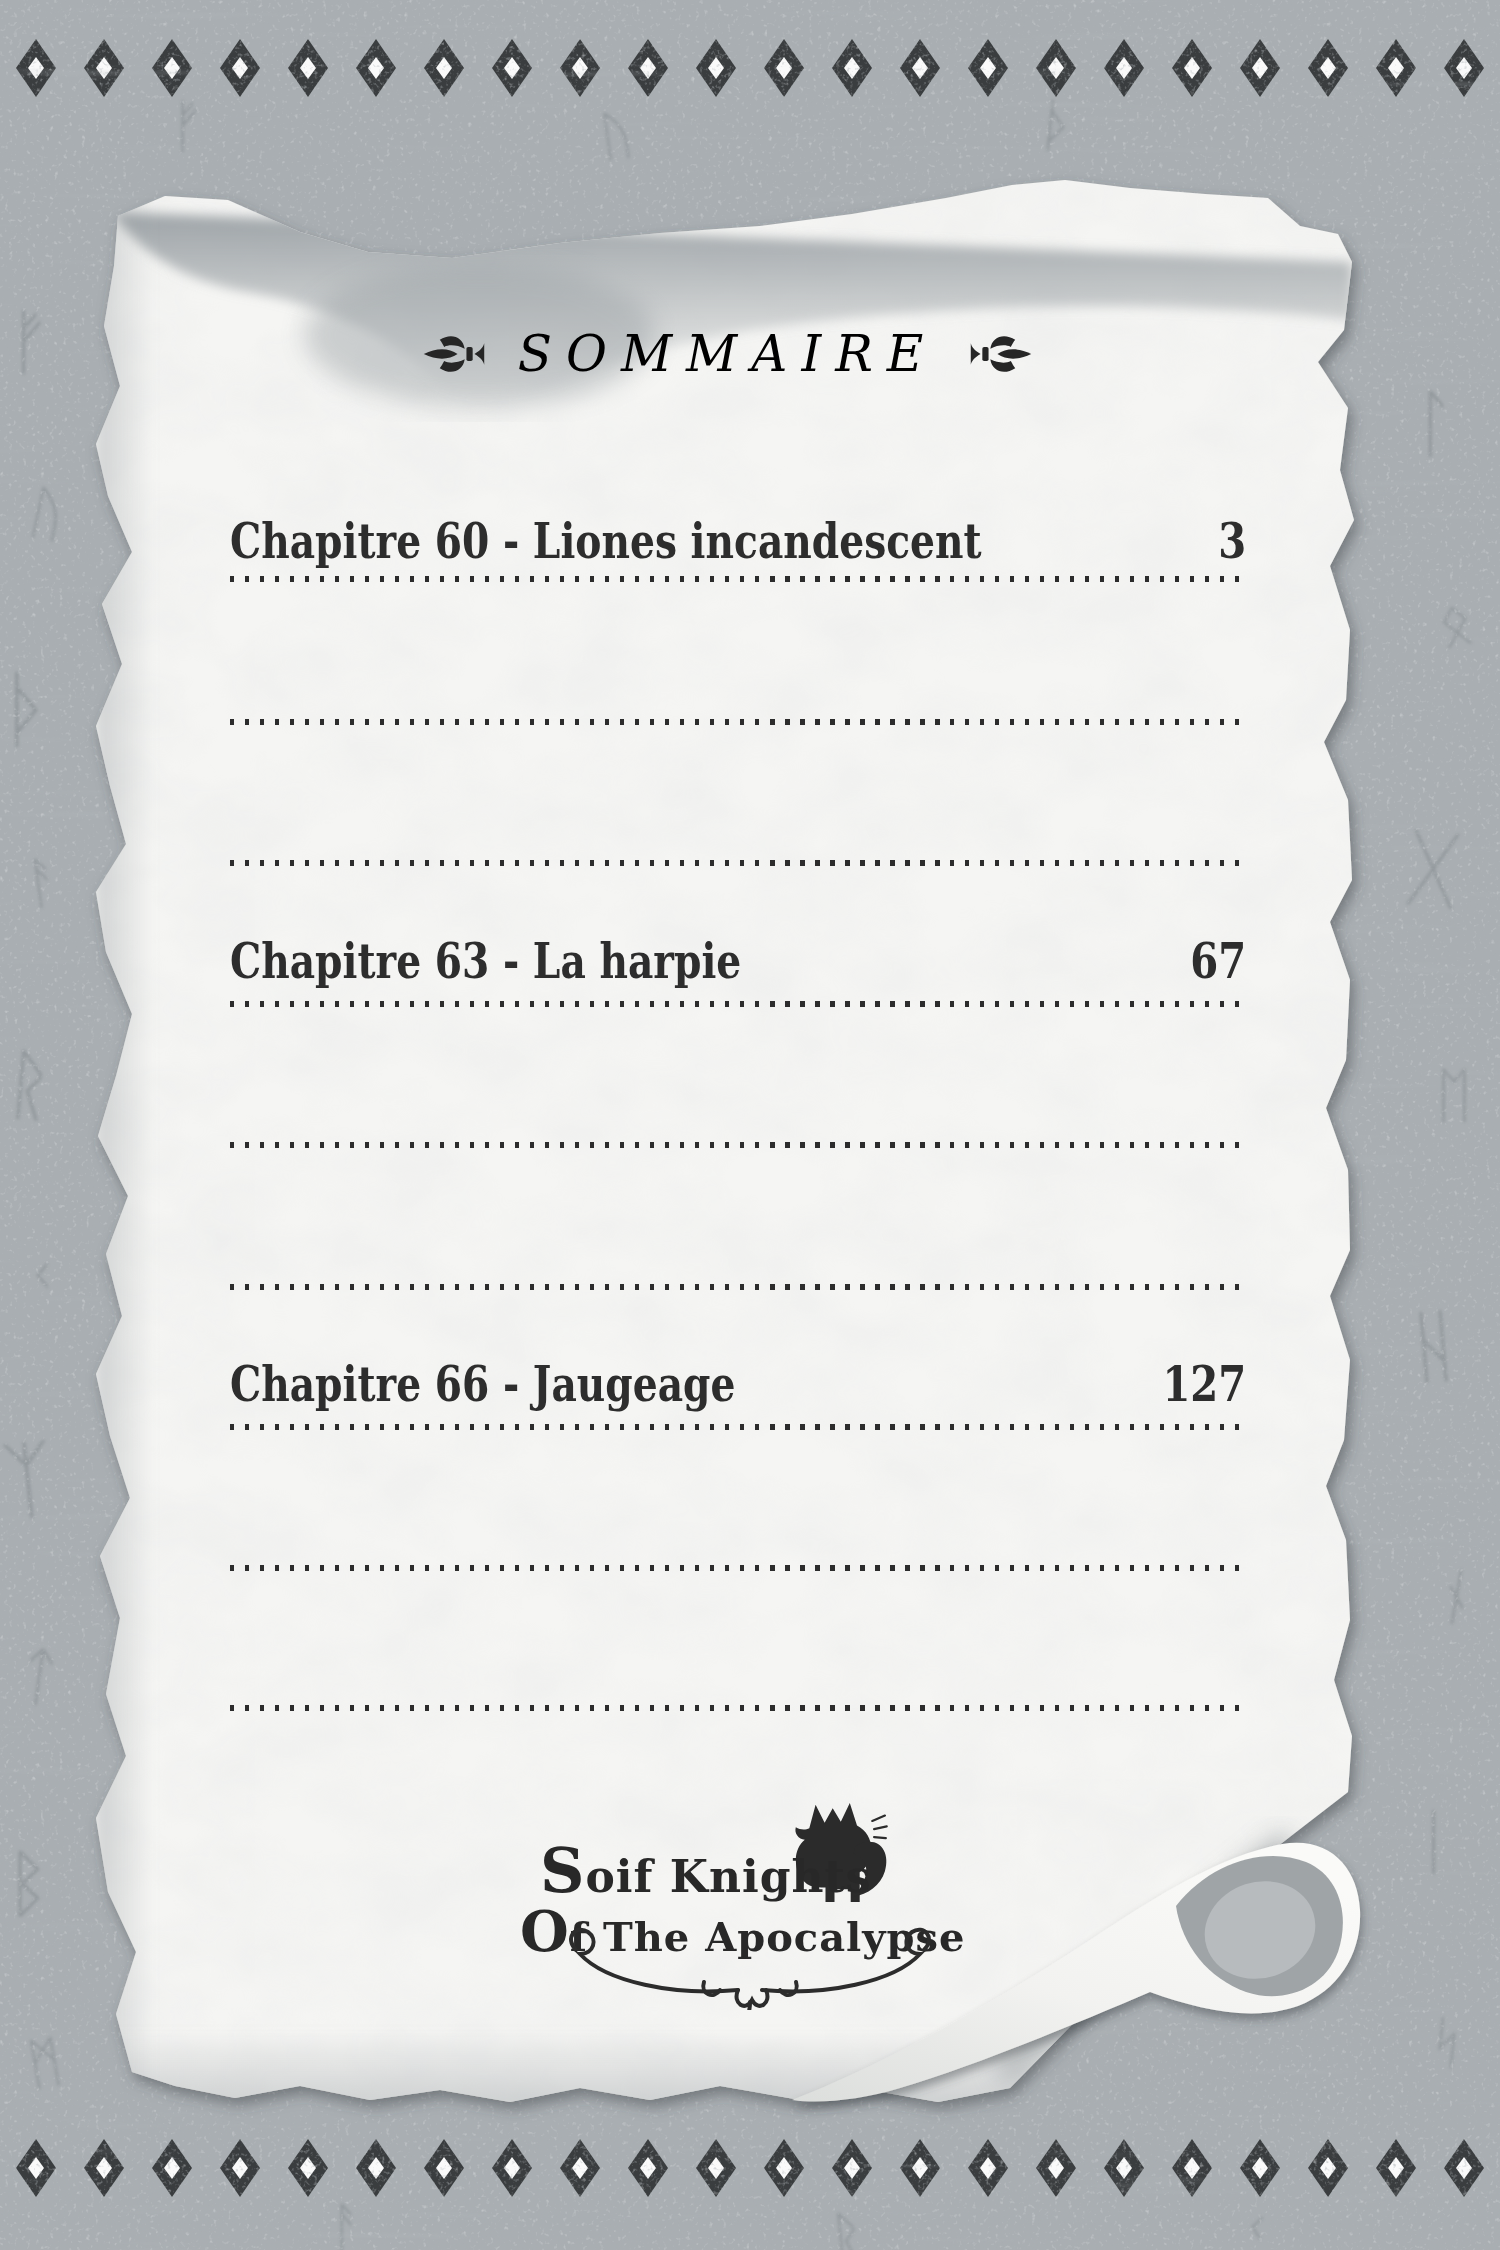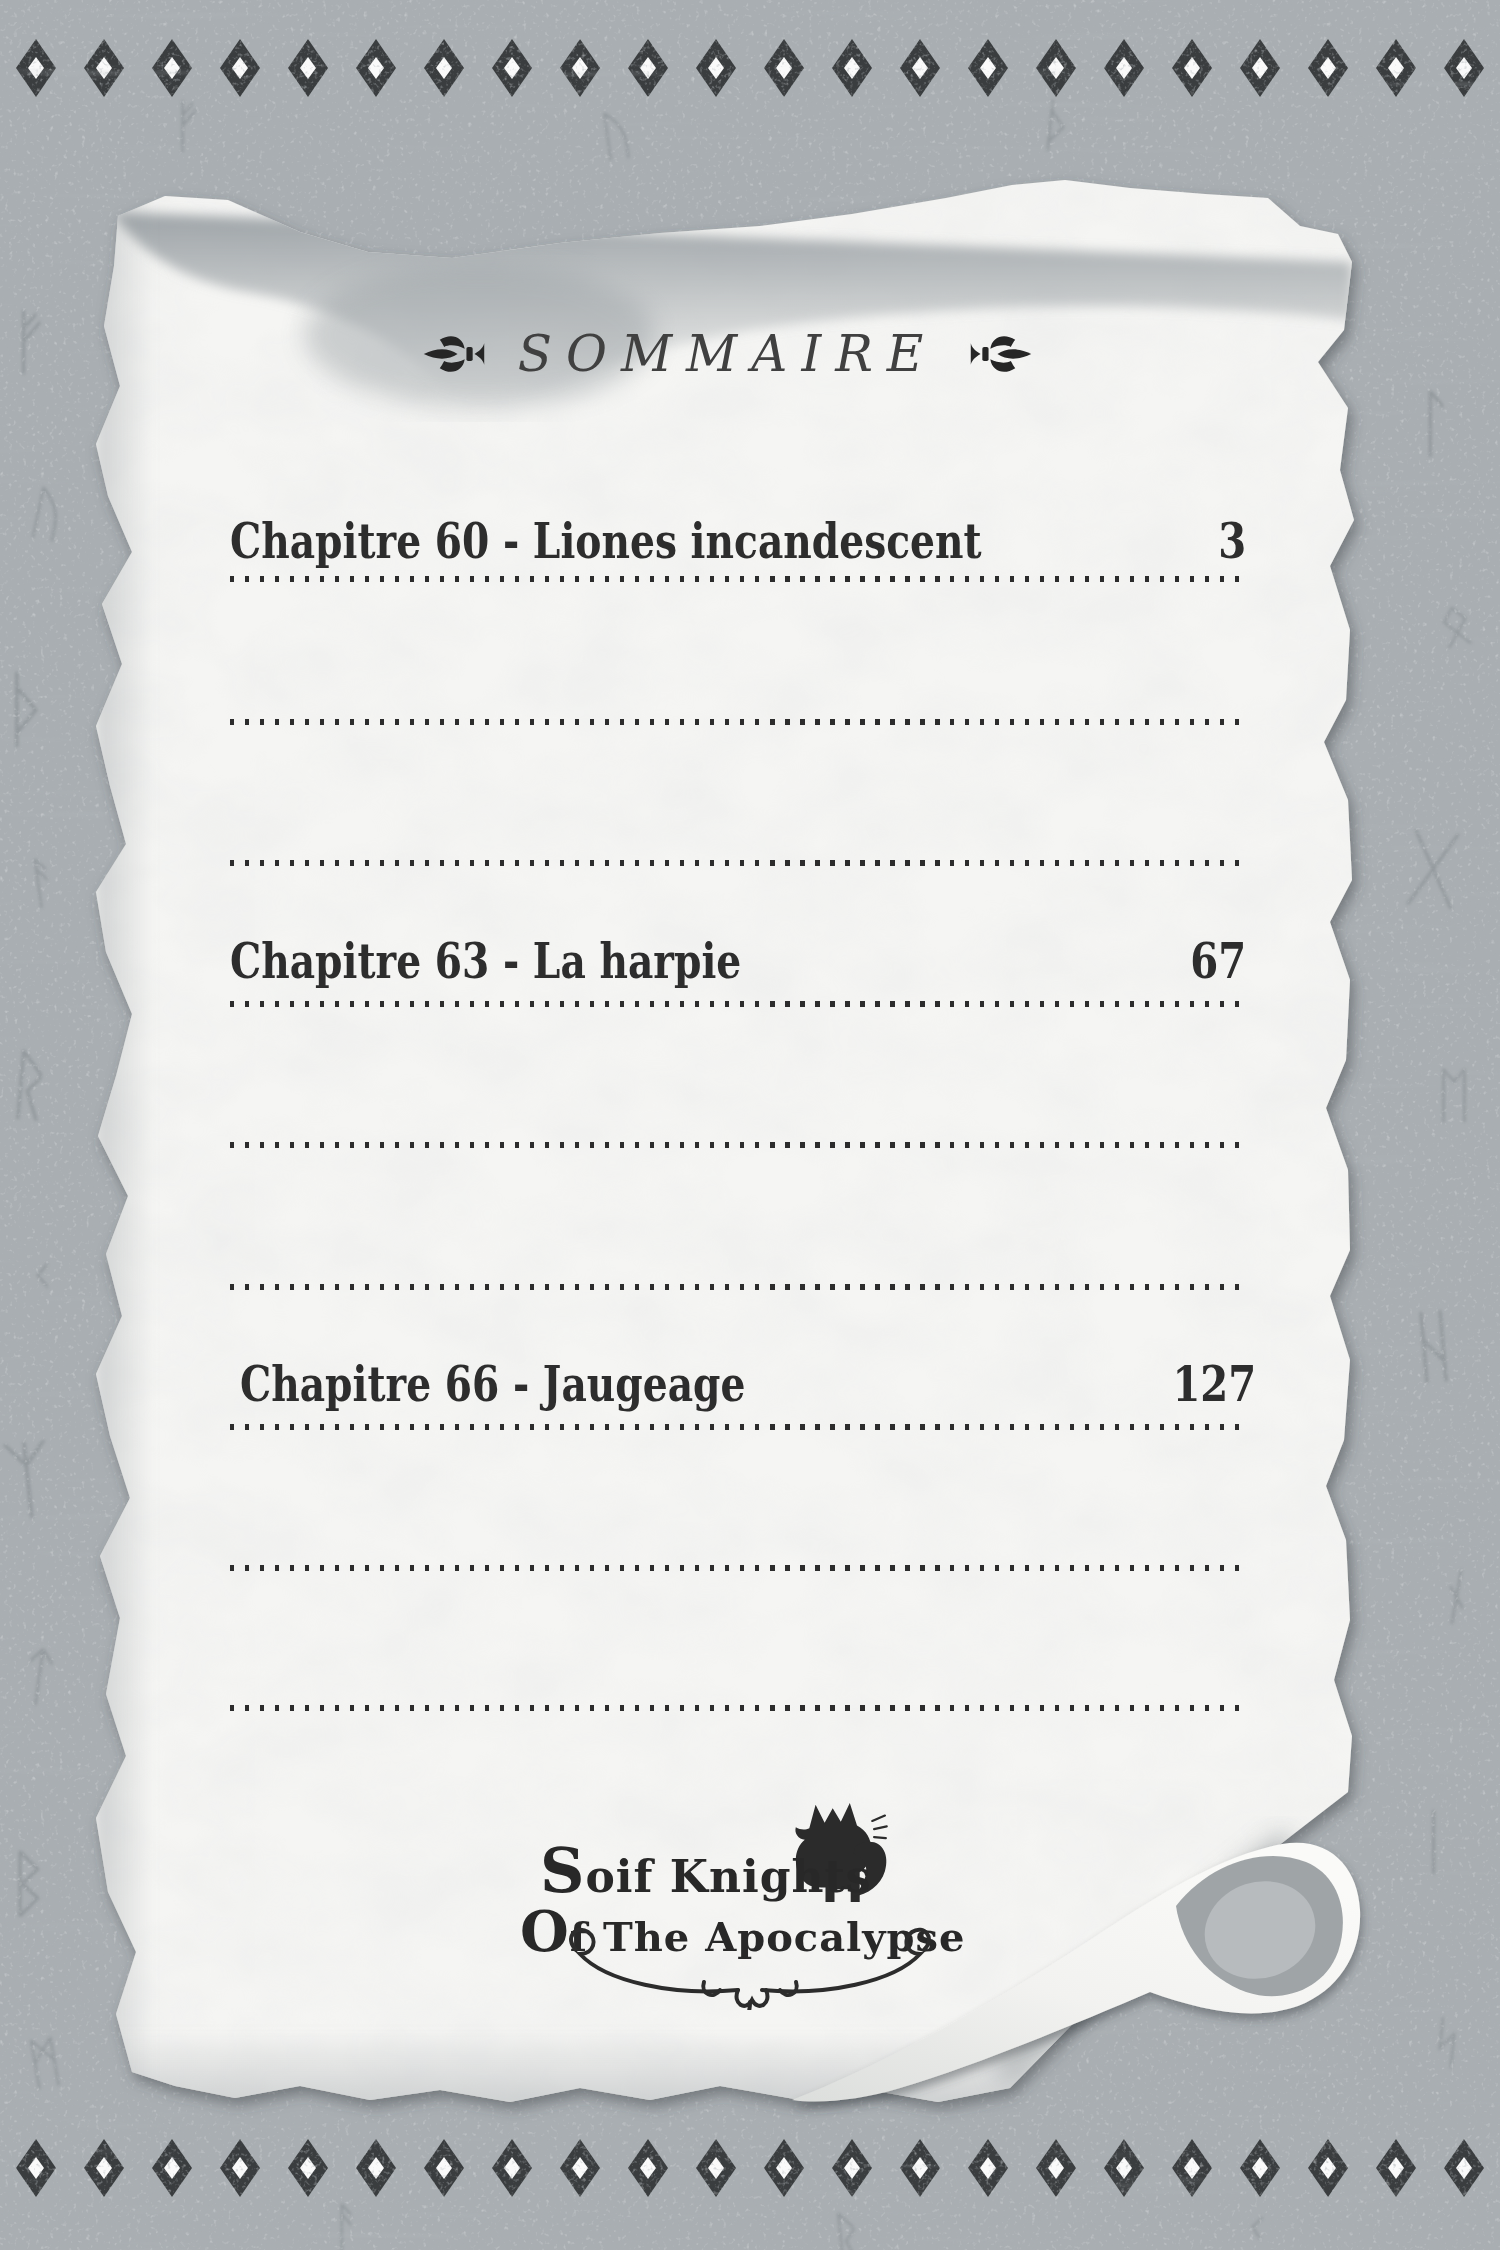--- a/index.html
+++ b/index.html
@@ -23,21 +23,21 @@
 
   .grunge{position:absolute;inset:0;z-index:3;pointer-events:none;}
   .parchment{position:absolute;inset:0;z-index:4;}
 
   
   .content{position:absolute;inset:0;z-index:5;color:#2d2d2d;}
 
   .title-row{position:absolute;left:95px;top:316px;width:1265px;height:76px;
              display:flex;align-items:center;justify-content:center;gap:42px;}
   .page-title{margin:0;font-family:"DejaVu Serif",serif;font-style:italic;font-weight:500;
-              font-size:50px;letter-spacing:14px;color:#404040;white-space:nowrap;}
+              font-size:50px;letter-spacing:14px;color:#000000;white-space:nowrap;}
   .fleur{width:44px;height:64px;flex:0 0 auto;}
   .fleur.left{transform:rotate(-90deg);}
   .fleur.right{transform:rotate(90deg);}
 
   .toc{position:absolute;inset:0;}
   .toc-row{position:absolute;left:230px;width:1016px;height:53px;
            font-family:"DejaVu Serif",serif;font-weight:bold;font-size:49px;line-height:53px;}
   .toc-row.two-line{height:106px;}
   .toc-label{position:absolute;left:0;bottom:0;white-space:nowrap;
              transform:scaleX(.8);transform-origin:left bottom;letter-spacing:0;}
@@ -342,21 +342,21 @@
         <div class="dots" style="top: 576px;"></div>
         <div class="dots" style="top: 719px;"></div>
         <div class="dots" style="top: 860px;"></div>
         <div class="toc-row" style="top: 935px;">
           <div class="toc-label"><span>Chapitre 63 - La harpie</span></div>
           <div class="toc-page">67</div>
         </div>
         <div class="dots" style="top: 1001px;"></div>
         <div class="dots" style="top: 1142px;"></div>
         <div class="dots" style="top: 1284px;"></div>
-        <div class="toc-row" style="top: 1358px; margin-left: 10px;">
+        <div class="toc-row" style="top: 1358px;">
           <div class="toc-label"><span>Chapitre 66 - Jaugeage</span></div>
           <div class="toc-page">127</div>
         </div>
         <div class="dots" style="top: 1424px;"></div>
         <div class="dots" style="top: 1565px;"></div>
         <div class="dots" style="top: 1705px;"></div>
       </div>
 
     <div class="logo">
       <svg class="fox" viewBox="0 0 120 125">

